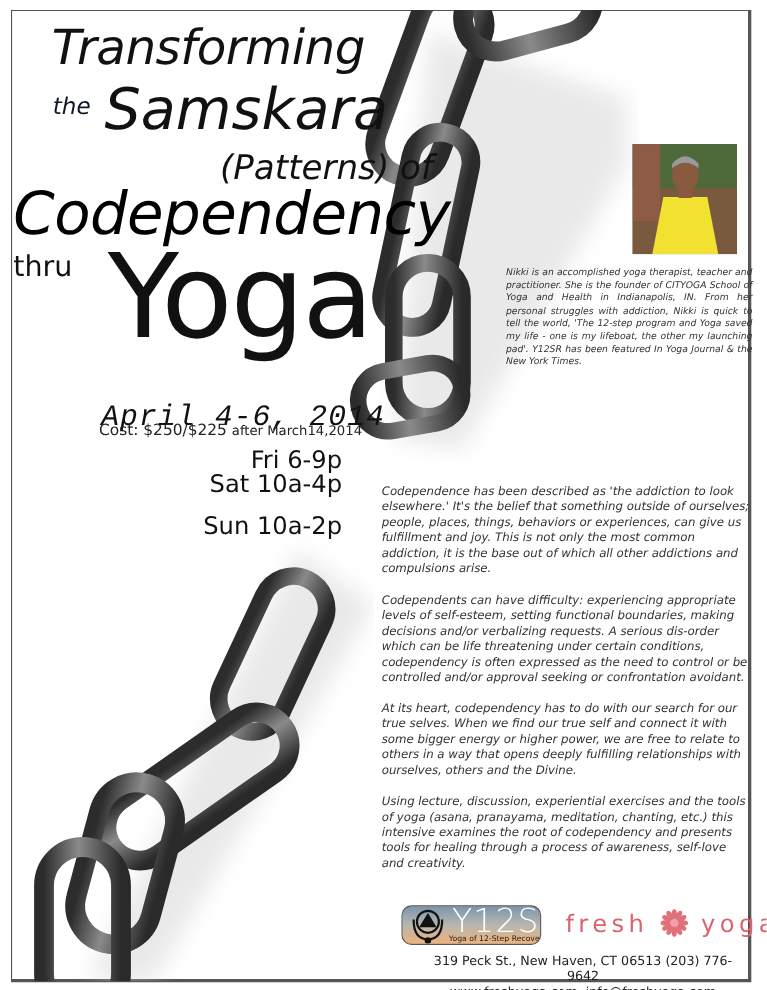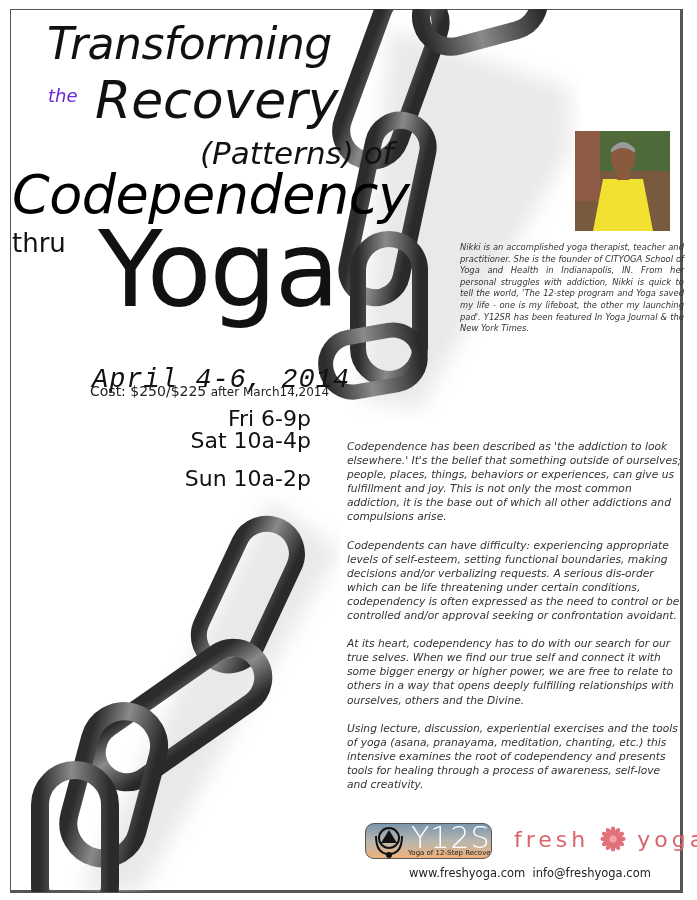--- a/index.html
+++ b/index.html
@@ -2,21 +2,21 @@
 <html><head>
 <meta charset="utf-8">
 <style>
   html, body { margin:0; padding:0; background:#ffffff; }
   body { width:697px; height:900px; position:relative; overflow:hidden; font-family:"DejaVu Sans", sans-serif; color:#1a1a1a; }
   .frame { position:absolute; left:10px; top:9px; width:673px; height:884px; border:1px solid #555; border-right:3px solid #555; border-bottom:3px solid #555; box-sizing:border-box; background:#fff; }
   .abs { position:absolute; }
 
   
   .t-transforming { left:47px; top:14px; font-size:44px; font-style:italic; letter-spacing:-0.5px; line-height:60px; color:#111; font-family:"DejaVu Sans", sans-serif; font-weight:300; }
-  .t-the { left:48px; top:85px; font-size:18px; font-style:italic; color:#6d28d9; }
+  .t-the { left:48px; top:85px; font-size:21px; font-style:italic; color:#0f172a; }
   .t-samskara { left:95px; top:70px; font-size:52px; font-style:italic; line-height:60px; color:#111; }
   .t-patterns { left:200px; top:133px; font-size:31px; font-style:italic; color:#111; line-height:40px; }
   .t-codependency { left:12px; top:162px; font-size:54px; line-height:66px; color:#000000; letter-spacing:-0.5px;font-style:italic; }
   .t-thru { left:12px; top:228px; font-size:26px; color:#111; }
   .t-yoga { left:98px; top:215px; font-size:106px; line-height:110px; color:#111; letter-spacing:-2px; }
 
   .date { left:92px; top:340px; font-size:27px; font-family:Liberation Mono, monospace; font-style:italic; color:#111; letter-spacing:1px;margin-top:25px; }
   .cost { left:90px; top:383px; font-size:14px; color:#222;text-align:right; }
   .cost small { font-size:12px; }
   .sched { right:386px; font-size:22px; color:#111; text-align:right; line-height:22px; }
@@ -63,21 +63,21 @@
 <svg class="abs" style="left:20px;top:480px" width="320" height="412" viewBox="0 0 320 412">
   <path d="M250 20 L320 70 L120 412 L60 412 Z" fill="#cfcfcf" opacity="0.45" filter="url(#sh)"></path>
   <rect x="200" y="40" width="60" height="150" rx="30" fill="none" stroke="url(#cg)" stroke-width="16" transform="rotate(25 230 110)"></rect>
   <rect x="130" y="140" width="60" height="190" rx="30" fill="none" stroke="url(#cg)" stroke-width="18" transform="rotate(55 160 235)"></rect>
   <rect x="60" y="230" width="70" height="150" rx="35" fill="none" stroke="url(#cg)" stroke-width="18" transform="rotate(15 95 300)"></rect>
   <rect x="20" y="290" width="70" height="150" rx="35" fill="none" stroke="url(#cg)" stroke-width="18"></rect>
 </svg>
 
 <div class="abs t-transforming">Transforming</div>
 <div class="abs t-the">the</div>
-<div class="abs t-samskara">Recovery</div>
+<div class="abs t-samskara">Samskara</div>
 <div class="abs t-patterns">(Patterns) of</div>
 <div class="abs t-codependency">Codependency</div>
 <div class="abs t-thru">thru</div>
 <div class="abs t-yoga">Yoga</div>
 
 <div class="abs date">April 4-6, 2014</div>
 <div class="abs cost">
   <span>Cost: $250/$225</span>
   <small>after March14,2014</small>
 </div>
@@ -132,14 +132,15 @@
       <use href="#pt" transform="rotate(210)"></use>
         <use href="#pt" transform="rotate(240)"></use>
         <use href="#pt" transform="rotate(270)"></use>
       <use href="#pt" transform="rotate(300)"></use>
         <use href="#pt" transform="rotate(330)"></use>
     </g>
   </svg>
   <span>yoga</span>
 </div>
 <div class="abs footer-addr">
+  <div>319 Peck St., New Haven, CT 06513 (203) 776-9642</div>
   <div style="white-space:pre">www.freshyoga.com  info@freshyoga.com</div>
 </div>
 
 </body></html>

